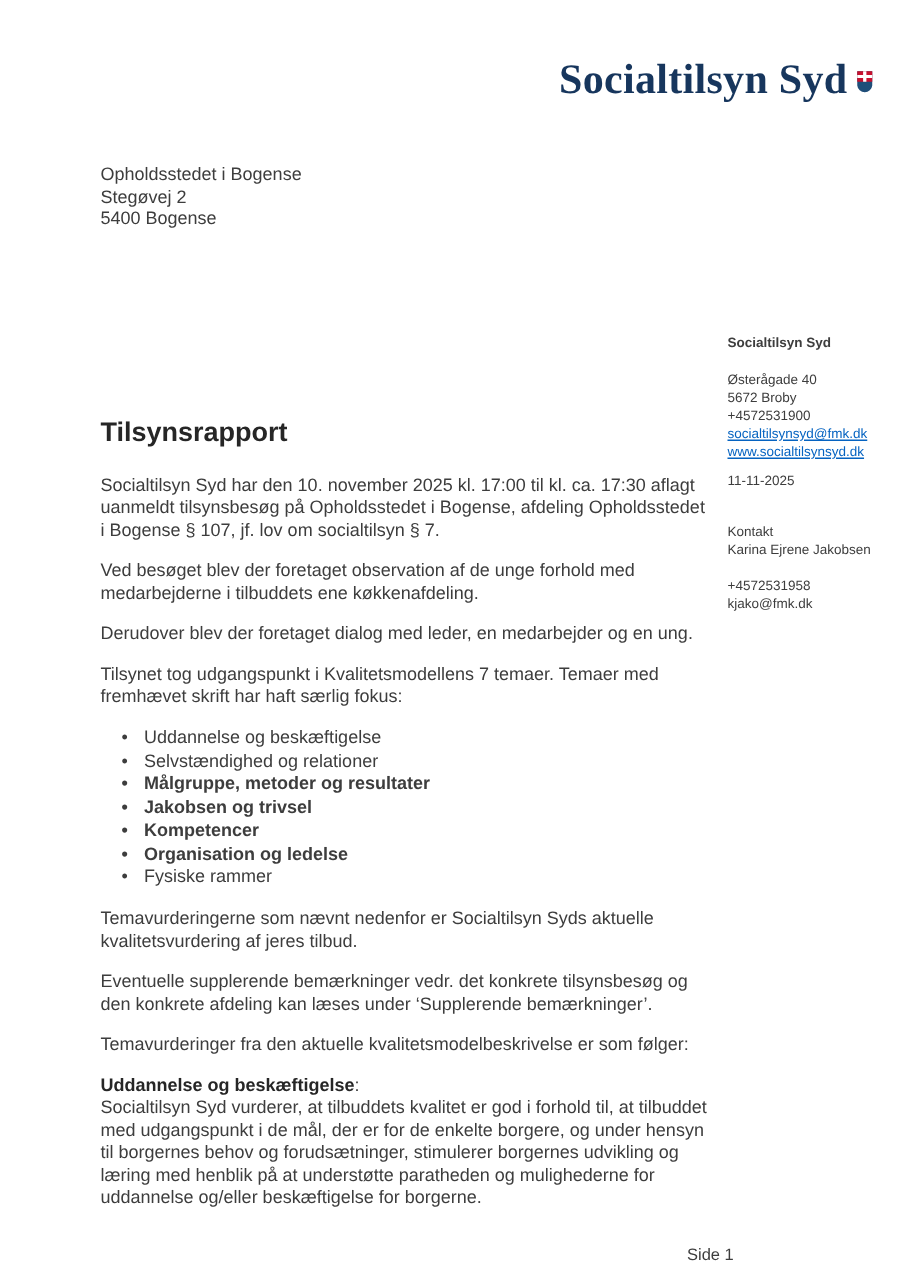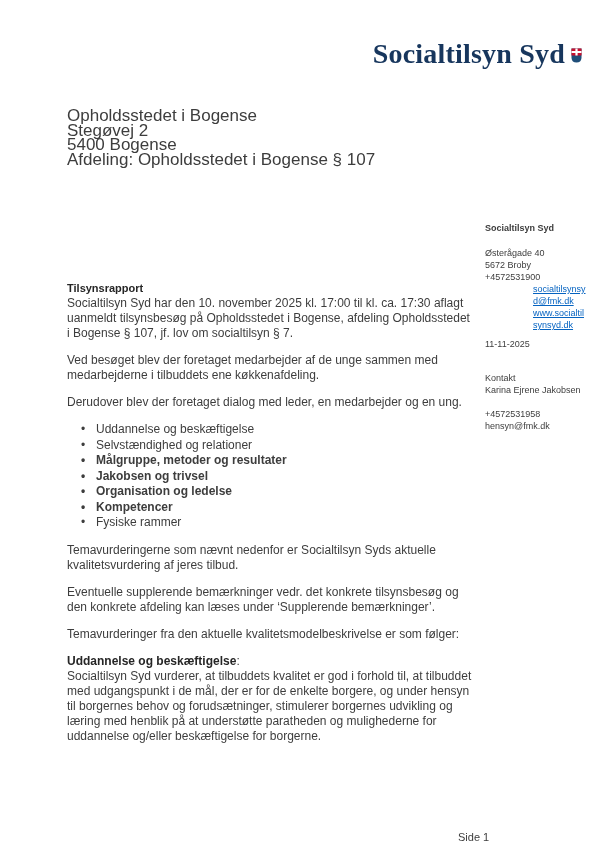--- a/index.html
+++ b/index.html
@@ -18,41 +18,41 @@
   }
   .logo-text {
     font-family: "Liberation Serif", serif;
     font-size: 28px; font-weight: 600; letter-spacing: 0.2px;
     color: #17365d;
   }
   .crest { display: inline-block; margin-top: 6px; }
   
   .recipient {
     position: absolute; left: 67px; top: 109px;
-    font-size: 17px; line-height: 14.6px; color: #3d3d3d;
+    font-size: 12px; line-height: 14.6px; color: #3d3d3d;
   }
   
   .sidebar {
     position: absolute; left: 485px; top: 222px; width: 102px;
     font-size: 9px; line-height: 12px; color: #3d3d3d;
   }
   .sidebar .org { font-weight: bold; margin-bottom: 13px; }
   .sidebar .block { margin-bottom: 0; }
   .sidebar a {
     color: #0563c1; display: block;
-    font-size: 9px; line-height: 12px; word-break: break-all; margin-left: 48px;
+    font-size: 9px; line-height: 12px; word-break: break-all;
   }
   .sidebar .date { margin-top: 7px; margin-bottom: 22px; }
   .sidebar .contact-gap { height: 12px; }
   
   .main {
     position: absolute; left: 67px; top: 281px; width: 407px;
     font-size: 12px; line-height: 15px; color: #3d3d3d;
   }
-  .doc-title { font-size: 11px; font-weight: bold; color: #262626; }
+  .doc-title { font-size: 18px; font-weight: bold; margin-bottom: 20px; color: #262626; }
   .main p { margin-bottom: 12px; }
   .main ul {
     list-style: none; margin: 0 0 12px 0; padding-left: 14px;
   }
   .main ul li {
     position: relative; padding-left: 15px; line-height: 15.5px;
   }
   .main ul li::before {
     content: "\2022"; position: absolute; left: 0; top: 0;
     font-size: 12px;
@@ -78,54 +78,54 @@
       <rect x="4.4" y="0.5" width="2.2" height="7" fill="#ffffff"></rect>
       <rect x="0.5" y="3" width="10" height="2" fill="#ffffff"></rect>
     </svg>
   </span>
 </div>
 
 <div class="recipient">
   <div>Opholdsstedet i Bogense</div>
   <div>Stegøvej 2</div>
   <div>5400 Bogense</div>
-  <div>Afdeling: Opholdsstedet i Bogense § 107</div>
 </div>
 
 <div class="sidebar">
   <div class="org">Socialtilsyn Syd</div>
   <div class="block">
     <div>Østerågade 40</div>
     <div>5672 Broby</div>
     <div>+4572531900</div>
     <a href="#">socialtilsynsyd@fmk.dk</a>
     <a href="#">www.socialtilsynsyd.dk</a>
   </div>
   <div class="date">11-11-2025</div>
   <div>Kontakt</div>
   <div>Karina Ejrene Jakobsen</div>
   <div class="contact-gap"></div>
   <div>+4572531958</div>
-  <div>hensyn@fmk.dk</div>
+  <div>kjako@fmk.dk</div>
 </div>
 
 <div class="main">
   <div class="doc-title">Tilsynsrapport</div>
 
   <p>Socialtilsyn Syd har den 10. november 2025 kl. 17:00 til kl. ca. 17:30 aflagt uanmeldt tilsynsbesøg på Opholdsstedet i Bogense, afdeling Opholdsstedet i Bogense § 107, jf. lov om socialtilsyn § 7.</p>
-  <p>Ved besøget blev der foretaget medarbejder af de unge sammen med medarbejderne i tilbuddets ene køkkenafdeling.</p>
+  <p>Ved besøget blev der foretaget observation af de unge forhold med medarbejderne i tilbuddets ene køkkenafdeling.</p>
   <p>Derudover blev der foretaget dialog med leder, en medarbejder og en ung.</p>
+  <p>Tilsynet tog udgangspunkt i Kvalitetsmodellens 7 temaer. Temaer med fremhævet skrift har haft særlig fokus:</p>
 
   <ul>
     <li>Uddannelse og beskæftigelse</li>
     <li>Selvstændighed og relationer</li>
     <li class="bold">Målgruppe, metoder og resultater</li>
     <li class="bold">Jakobsen og trivsel</li>
+    <li class="bold">Kompetencer</li>
     <li class="bold">Organisation og ledelse</li>
-    <li class="bold">Kompetencer</li>
     <li>Fysiske rammer</li>
   </ul>
 
   <p>Temavurderingerne som nævnt nedenfor er Socialtilsyn Syds aktuelle kvalitetsvurdering af jeres tilbud.</p>
   <p>Eventuelle supplerende bemærkninger vedr. det konkrete tilsynsbesøg og den konkrete afdeling kan læses under ‘Supplerende bemærkninger’.</p>
   <p>Temavurderinger fra den aktuelle kvalitetsmodelbeskrivelse er som følger:</p>
 
   <div>
     <span class="theme-heading">Uddannelse og beskæftigelse</span><span class="theme-suffix">:</span>
     <div>Socialtilsyn Syd vurderer, at tilbuddets kvalitet er god i forhold til, at tilbuddet med udgangspunkt i de mål, der er for de enkelte borgere, og under hensyn til borgernes behov og forudsætninger, stimulerer borgernes udvikling og læring med henblik på at understøtte paratheden og mulighederne for uddannelse og/eller beskæftigelse for borgerne.</div>

